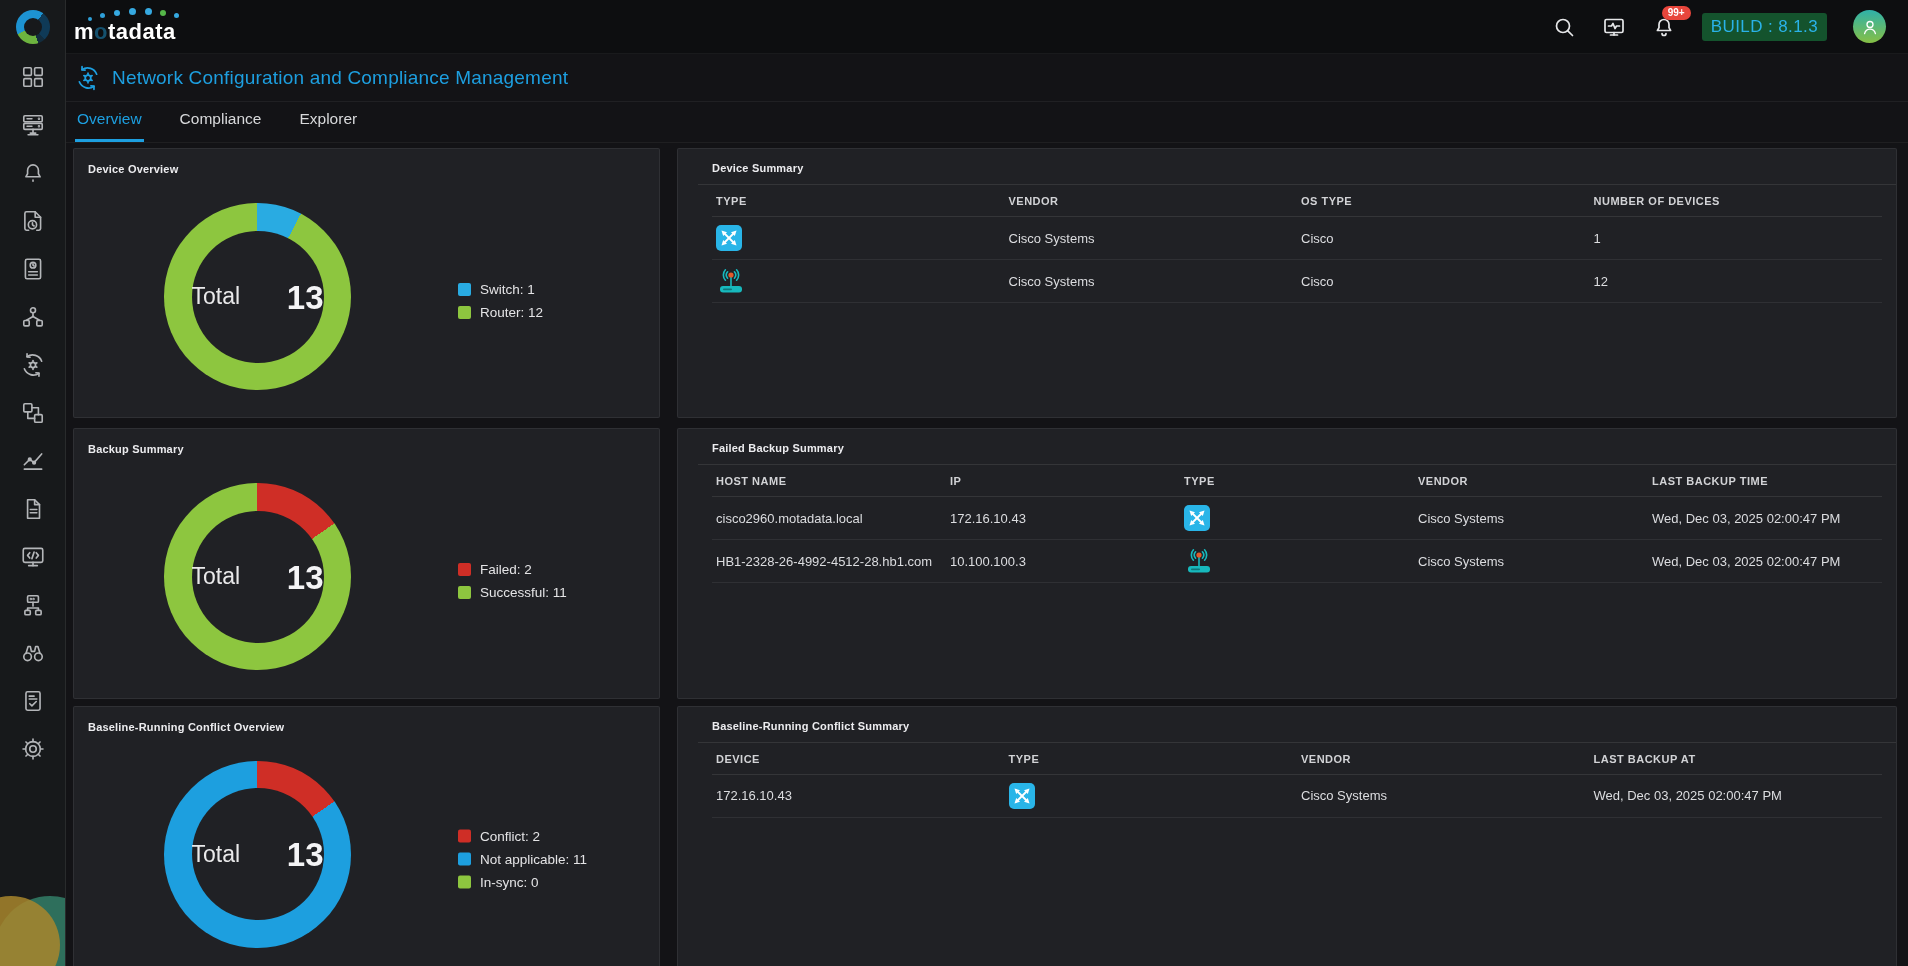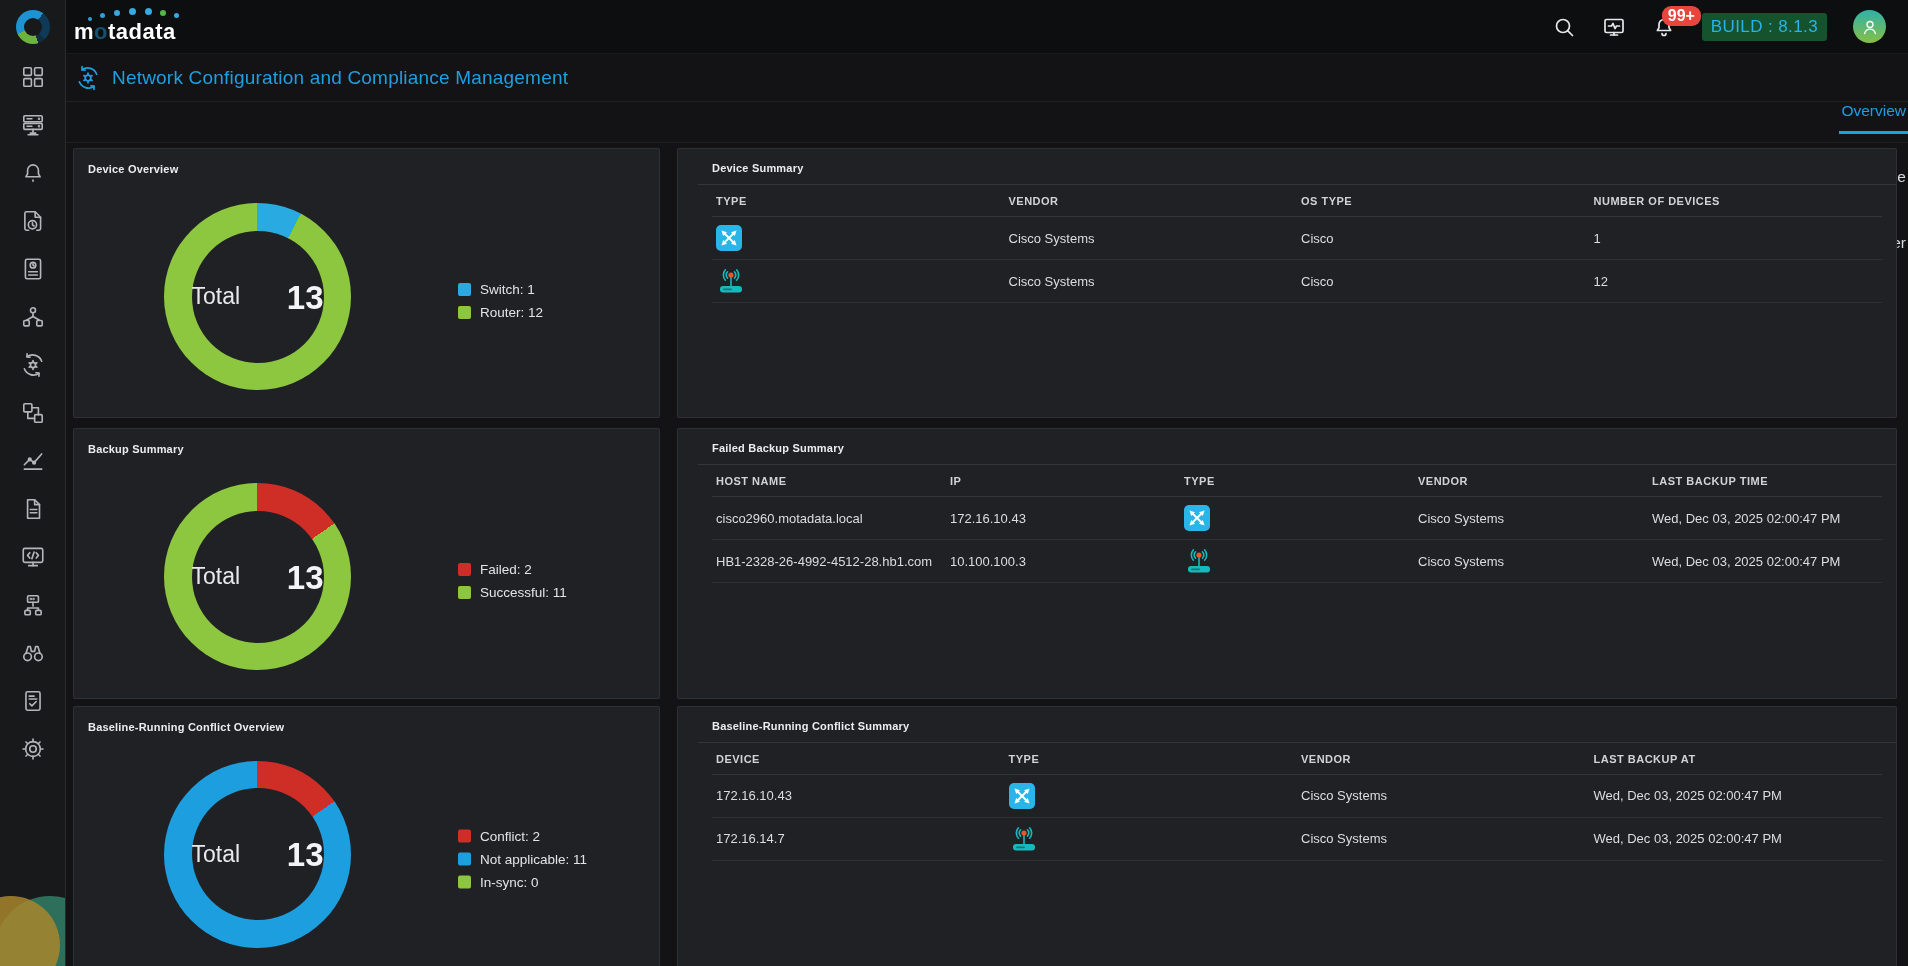--- a/index.html
+++ b/index.html
@@ -14,21 +14,21 @@
     letter-spacing:.5px; padding-top:10px; }
   .brand .o { color:#15516e; font-weight:700; }
   .brand-dots { position:absolute; top:-1px; left:14px; width:110px; height:14px; }
   .brand-dots i { position:absolute; border-radius:50%; }
   .topbar-right { margin-left:auto; display:flex; align-items:center; gap:26px; padding-right:22px; }
   .tb-icon { width:24px; height:24px; color:#e6e7e9; cursor:pointer; }
   .tb-icon svg { width:100%; height:100%; stroke:currentColor; fill:none; stroke-width:1.7;
     stroke-linecap:round; stroke-linejoin:round; }
   .bell-wrap { position:relative; }
   .badge-99 { position:absolute; top:-9px; left:10px; background:#e8463c; color:#fff;
-    font-size:16px; font-weight:700; border-radius:9px; padding:2px 6px; line-height:1; }
+    font-size:10px; font-weight:700; border-radius:9px; padding:2px 6px; line-height:1; }
   .build-badge { background:#14532d; color:#2ab2e8; font-size:17px; font-weight:400;
     letter-spacing:.4px; border-radius:3px; padding:4px 9px; }
   .avatar { width:33px; height:33px; border-radius:50%;
     background:linear-gradient(180deg,#2fb1a9 0%,#86bf45 100%);
     display:flex; align-items:center; justify-content:center; cursor:pointer; }
   .avatar svg { width:20px; height:20px; stroke:#fff; fill:none; stroke-width:1.6; stroke-linecap:round; }
 
   
   .sidebar { position:absolute; top:0; left:0; width:66px; height:966px; background:#17191b;
     border-right:1px solid rgba(255,255,255,.08); z-index:6; overflow:hidden; }
@@ -46,21 +46,21 @@
     background:#a8862c; opacity:.85; }
 
   
   .page-header { position:absolute; top:54px; left:66px; right:0; height:48px; display:flex;
     align-items:center; padding-left:9px; border-bottom:1px solid rgba(255,255,255,.06); }
   .ph-icon { position:relative; width:26px; height:26px; color:#1d9fe0; margin-right:11px; }
   .ph-icon svg { width:100%; height:100%; stroke:currentColor; fill:none; stroke-width:1.6;
     stroke-linecap:round; stroke-linejoin:round; }
   .page-title { color:#1d9fe0; font-size:19px; font-weight:500; letter-spacing:.2px; }
   .tabs { position:absolute; top:102px; left:66px; right:0; height:41px; display:flex;
-    align-items:flex-end; padding-left:9px; gap:34px; border-bottom:1px solid rgba(255,255,255,.05);flex-direction:column; }
+    align-items:flex-end; padding-left:9px; gap:34px; border-bottom:1px solid rgba(255,255,255,.05); }
   .tab { font-size:15.5px; color:#d8d9db; padding:0 2px 11px; cursor:pointer; border-bottom:3px solid transparent; }
   .tab.active { color:#1d9fe0; border-bottom-color:#1d9fe0; font-weight:500; }
 
   
   .content { position:absolute; top:143px; left:66px; right:0; bottom:-20px;
     padding:5px 11px 0 7px; display:flex; flex-direction:column; }
   .row { display:flex; gap:17px; height:271px; margin-bottom:10px; }
   .row:nth-child(2) { margin-bottom:7px; }
   .card { background:#202125; border:1px solid rgba(255,255,255,.07); border-radius:2px; position:relative; }
   .card.left { width:587px; flex:none; }
@@ -506,36 +506,19 @@
                         <g fill="#fff">
                           <polygon points="5.5,5.5 11,7.2 7.2,11"></polygon>
                           <polygon points="20.5,20.5 15,18.8 18.8,15"></polygon>
                           <polygon points="20.5,5.5 18.8,11 15,7.2"></polygon>
                           <polygon points="5.5,20.5 7.2,15 11,18.8"></polygon>
                         </g>
                       </svg></span></td>
                   <td>Cisco Systems</td>
                   <td>Wed, Dec 03, 2025 02:00:47 PM</td>
                 </tr>
-                <tr>
-                  <td>172.16.14.7</td>
-                  <td><span class="type-icon"><svg width="30" height="28" viewBox="0 0 30 28">
-                        <g fill="none" stroke="#17b9bd" stroke-width="1.6" stroke-linecap="round">
-                          <path d="M11.6 11.2a4.8 4.8 0 0 1 0-6.4"></path>
-                          <path d="M9.4 13.2a7.6 7.6 0 0 1 0-10.4"></path>
-                          <path d="M18.4 11.2a4.8 4.8 0 0 0 0-6.4"></path>
-                          <path d="M20.6 13.2a7.6 7.6 0 0 0 0-10.4"></path>
-                          <line x1="15" y1="10" x2="15" y2="19"></line>
-                        </g>
-                        <circle cx="15" cy="8" r="2.6" fill="#e25a2c"></circle>
-                        <rect x="4" y="19" width="22" height="6.5" rx="3" fill="#17b9bd"></rect>
-                        <rect x="7" y="21.4" width="9" height="1.8" rx=".9" fill="rgba(0,0,0,.35)"></rect>
-                      </svg></span></td>
-                  <td>Cisco Systems</td>
-                  <td>Wed, Dec 03, 2025 02:00:47 PM</td>
-                </tr>
               </tbody>
             </table>
           </div>
       </section>
     </div>
   </main>
 </div>
 
 </body></html>

